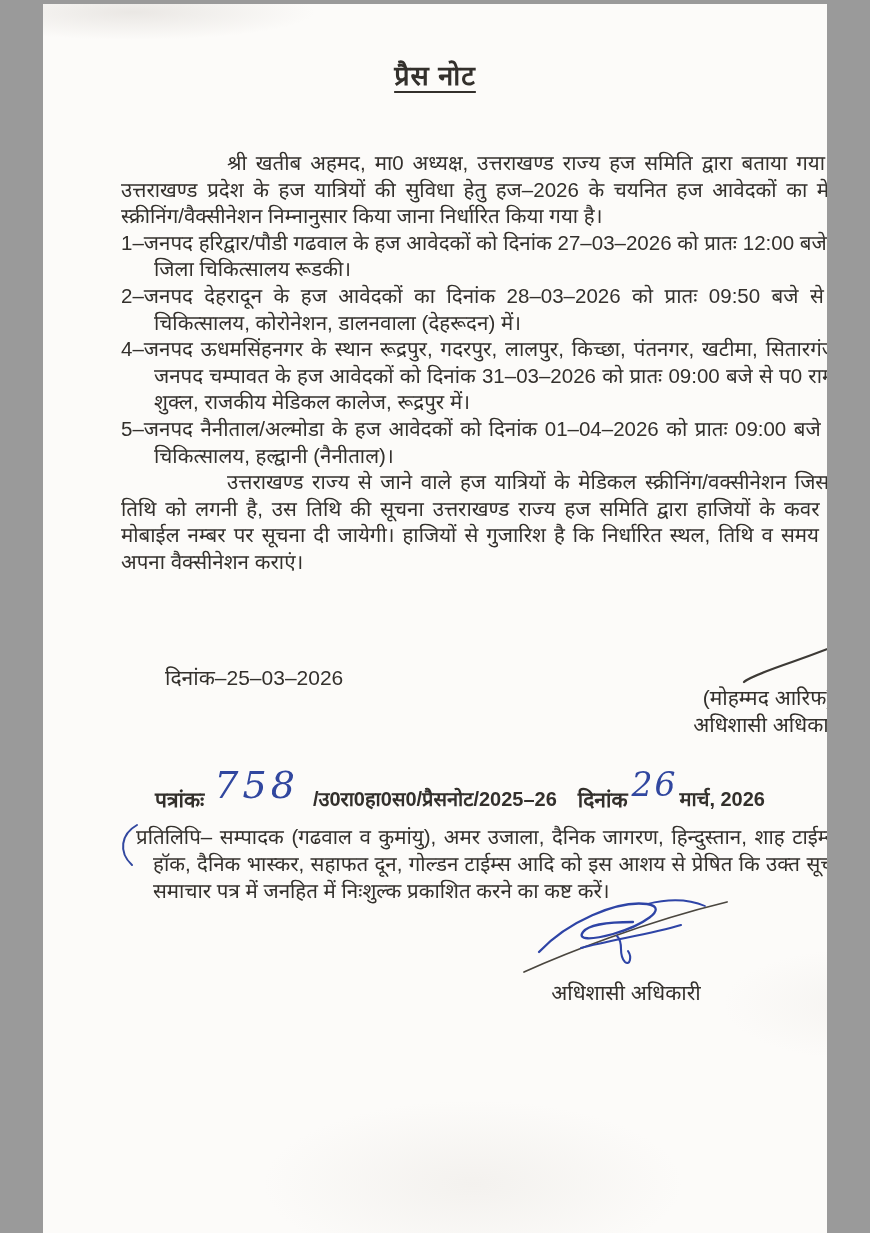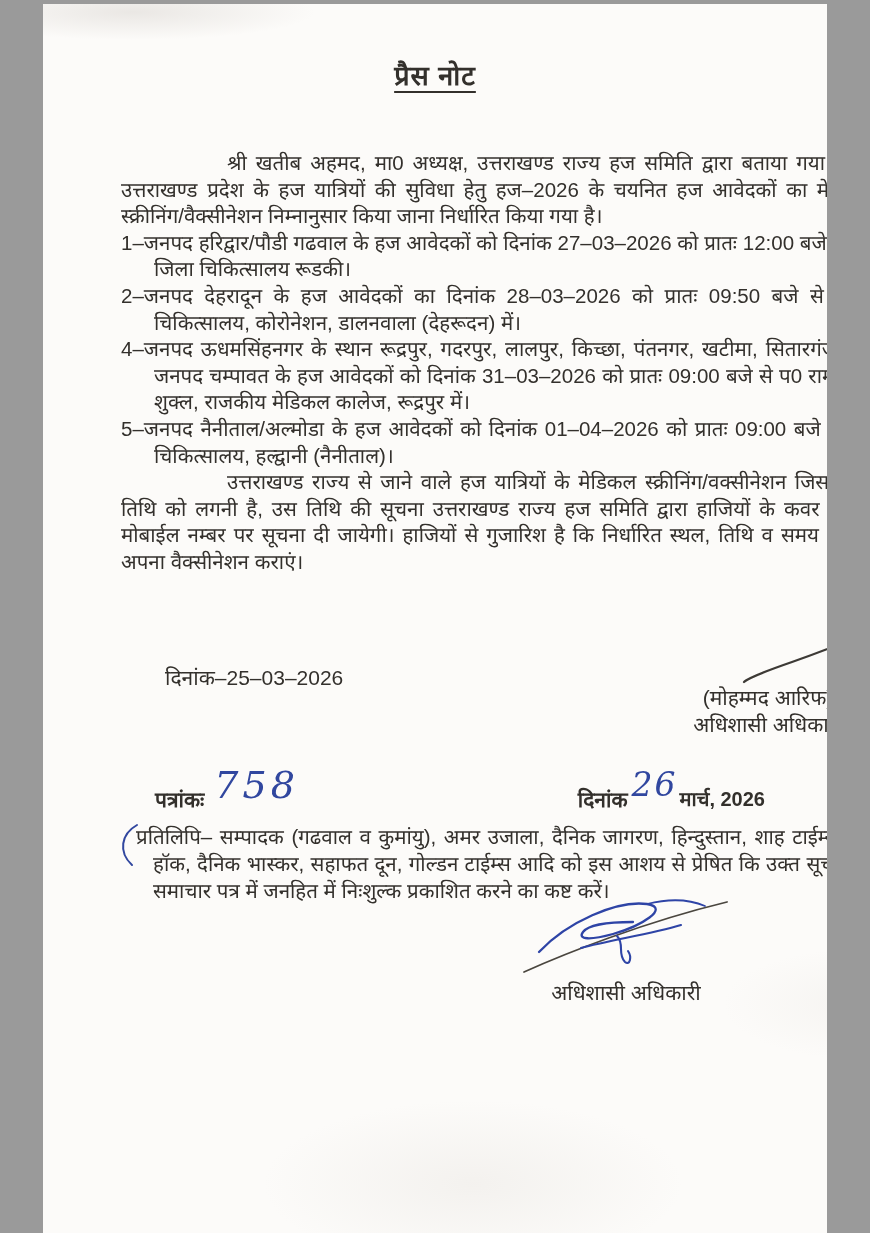--- a/index.html
+++ b/index.html
@@ -88,20 +88,21 @@
       </svg>
       <div class="sig-line">(मोहम्मद आरिफ)</div>
       <div class="sig-line">अधिशासी अधिकारी</div>
     </div>
   </div>
 
   <div class="ref-row">
     <div class="ref-left">
       <span class="ref-label">पत्रांकः</span>
       <span class="hand hand-number">758</span>
+      <span class="ref-series">/उ0रा0हा0स0/प्रैसनोट/2025–26</span>
     </div>
     <div class="ref-right">
       <span class="ref-date-label">दिनांक</span>
       <span class="hand hand-day">26</span>
       <span class="ref-date-rest">मार्च, 2026</span>
     </div>
   </div>
 
   <svg class="copy-check" width="26" height="46" viewBox="0 0 26 46">
     <path d="M22,3 C6,12 3,30 17,43" fill="none" stroke="#31479f" stroke-width="2" stroke-linecap="round"></path>

